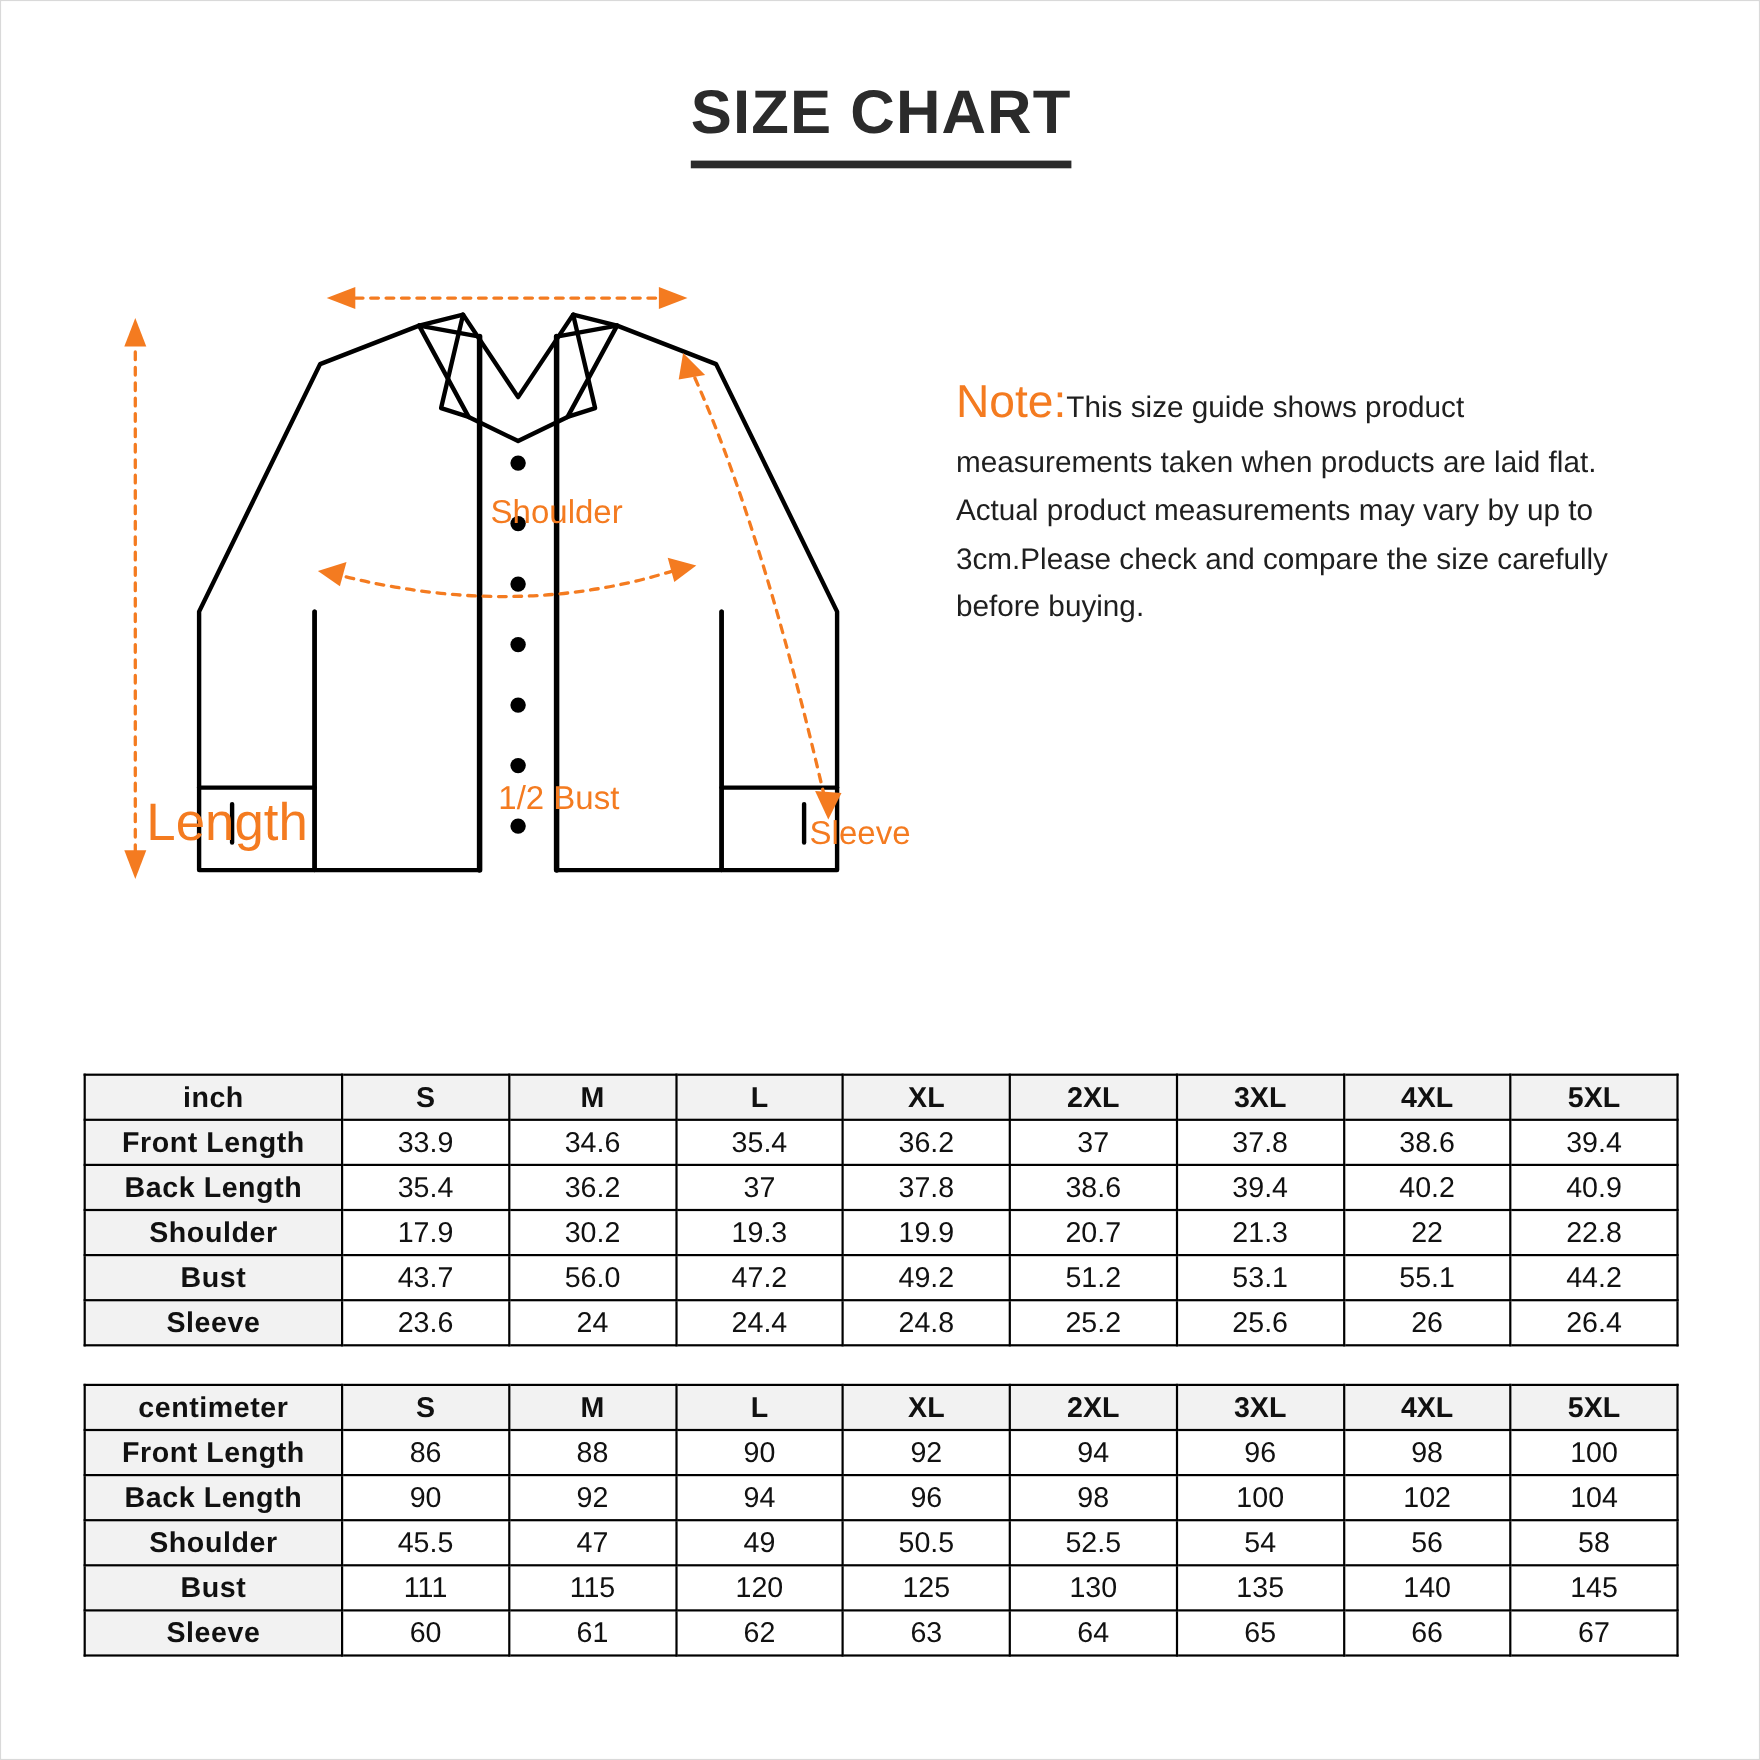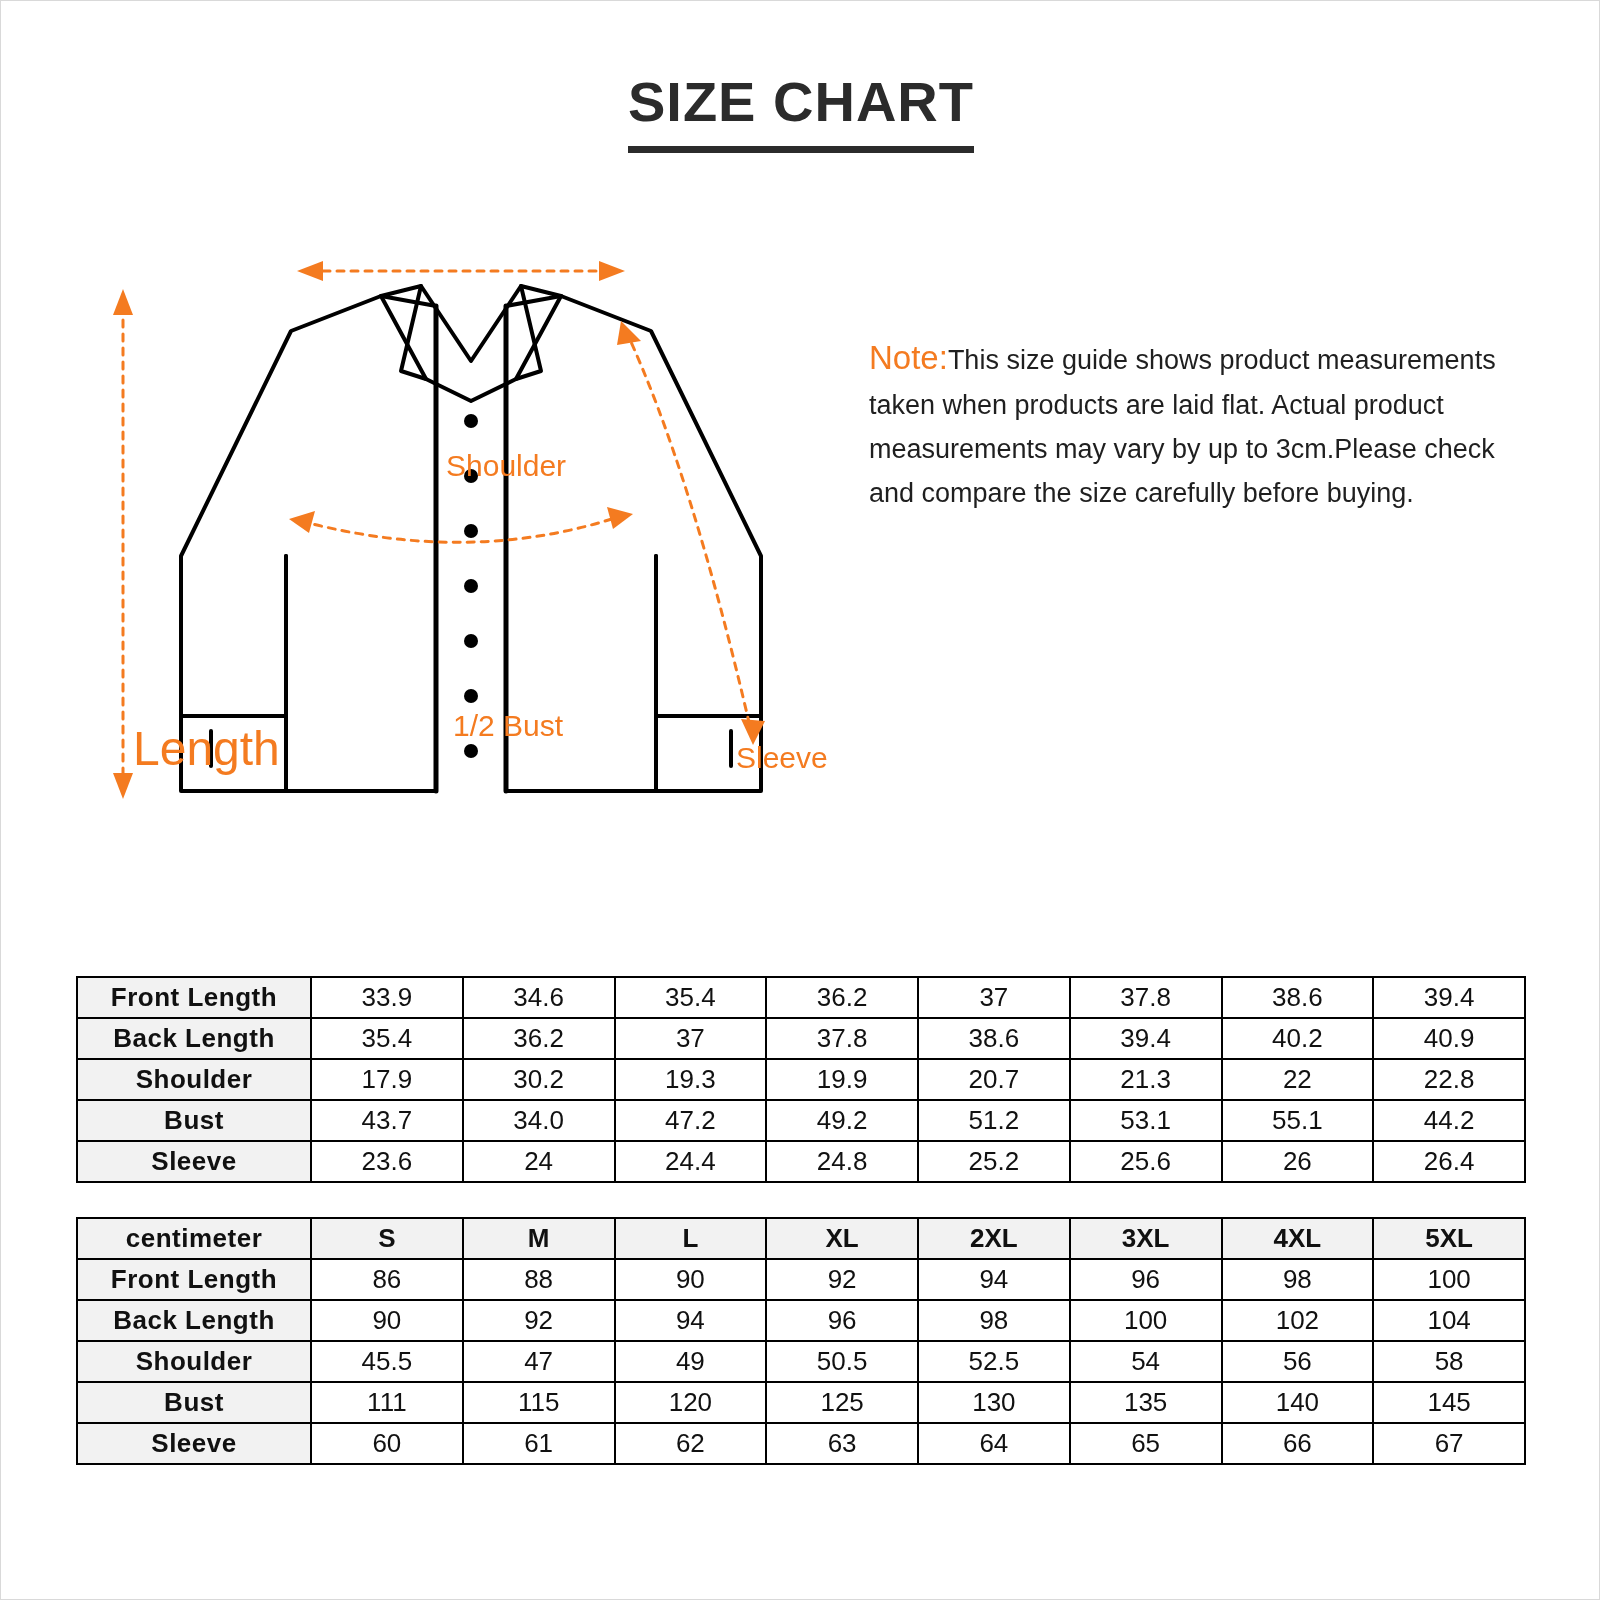--- a/index.html
+++ b/index.html
@@ -82,21 +82,21 @@
     position: absolute;
     left: 868px;
     top: 330px;
     width: 640px;
     font-size: 27px;
     line-height: 1.62;
     color: #1f1f1f;
   }
   .note .note-head {
     color: #F47B20;
-    font-size: 33px;
+    font-size: 42px;
     font-weight: normal;
   }
 
   
   .tables {
     position: absolute;
     left: 75px;
     top: 975px;
     width: 1450px;
   }
@@ -208,20 +208,31 @@
   </div>
 
   <div class="note">
     <span class="note-head">Note:</span><span>This size guide shows product measurements taken when products are laid flat. Actual product measurements may vary by up to 3cm.Please check and compare the size carefully before buying.</span>
   </div>
 
   <div class="tables">
     <table class="size-table">
       <tbody>
           <tr>
+            <td class="row-head">inch</td>
+            <td class="col-head">S</td>
+            <td class="col-head">M</td>
+            <td class="col-head">L</td>
+            <td class="col-head">XL</td>
+            <td class="col-head">2XL</td>
+            <td class="col-head">3XL</td>
+            <td class="col-head">4XL</td>
+            <td class="col-head">5XL</td>
+          </tr>
+          <tr>
             <td class="row-head">Front Length</td>
             <td class="val">33.9</td>
             <td class="val">34.6</td>
             <td class="val">35.4</td>
             <td class="val">36.2</td>
             <td class="val">37</td>
             <td class="val">37.8</td>
             <td class="val">38.6</td>
             <td class="val">39.4</td>
           </tr>
@@ -243,21 +254,21 @@
             <td class="val">19.3</td>
             <td class="val">19.9</td>
             <td class="val">20.7</td>
             <td class="val">21.3</td>
             <td class="val">22</td>
             <td class="val">22.8</td>
           </tr>
           <tr>
             <td class="row-head">Bust</td>
             <td class="val">43.7</td>
-            <td class="val">34.0</td>
+            <td class="val">56.0</td>
             <td class="val">47.2</td>
             <td class="val">49.2</td>
             <td class="val">51.2</td>
             <td class="val">53.1</td>
             <td class="val">55.1</td>
             <td class="val">44.2</td>
           </tr>
           <tr>
             <td class="row-head">Sleeve</td>
             <td class="val">23.6</td>

